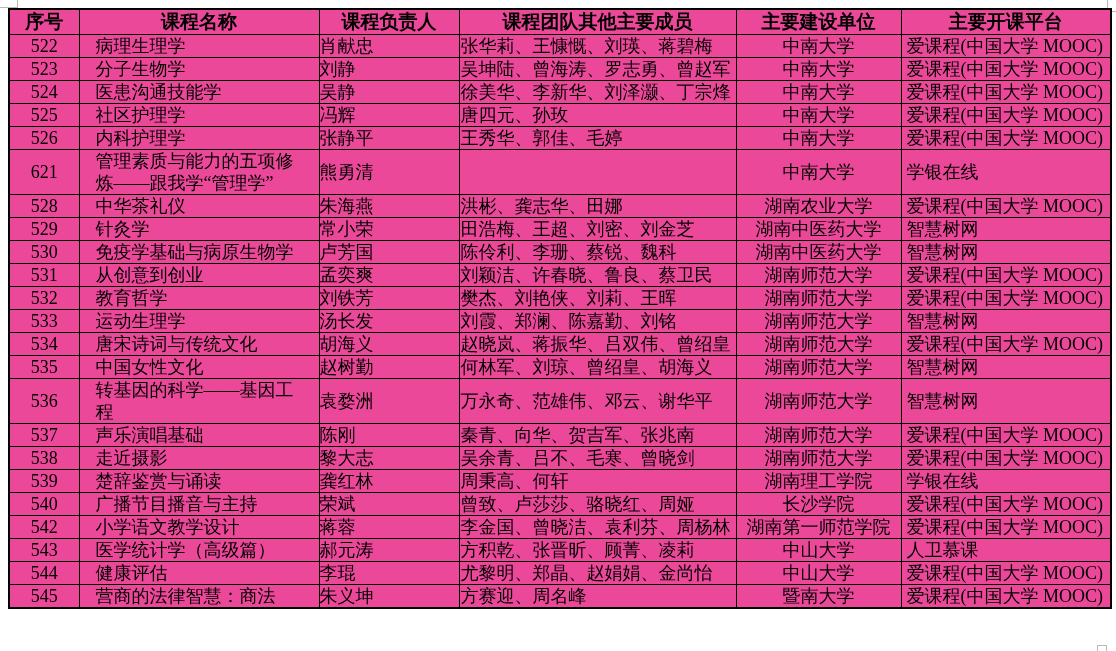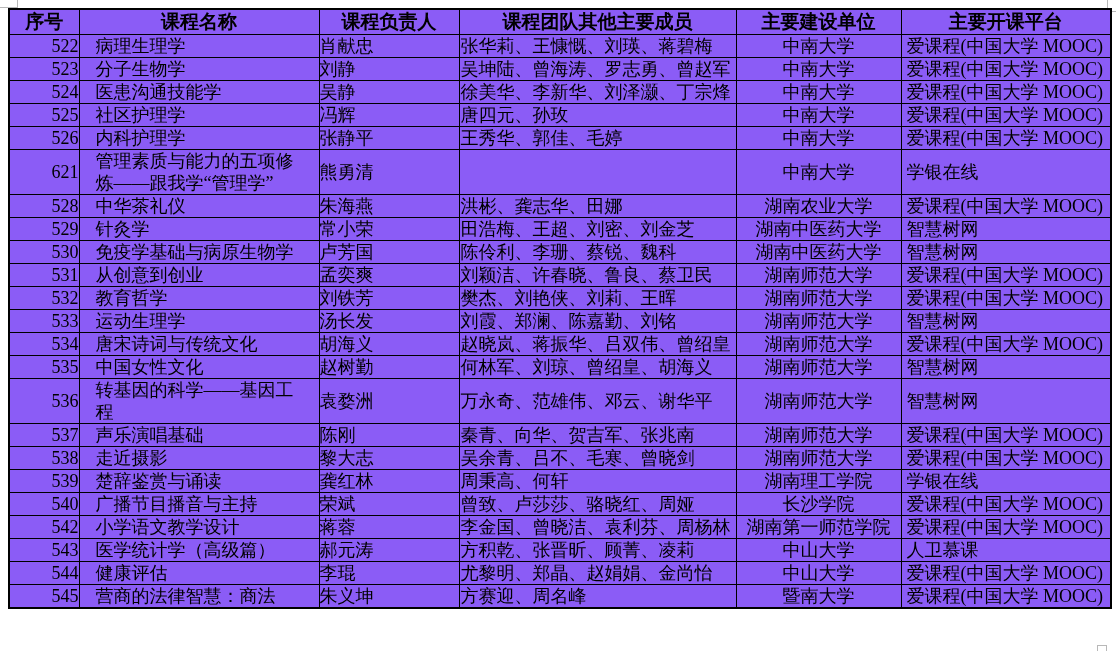--- a/index.html
+++ b/index.html
@@ -29,21 +29,21 @@
   .artifact.br { left: 1097px; top: 645px; width: 8px; height: 8px; }
 
   table.course-table {
     position: absolute;
     left: 8px;
     top: 8px;
     border-collapse: collapse;
     table-layout: fixed;
     width: 1102px;
     border: 2px solid #000000;
-    background: #8b5cf6;
+    background: #ec4899;
   }
   .course-table th, .course-table td {
     border: 1px solid #000000;
     padding: 0;
     overflow: hidden;
     vertical-align: middle;
   }
   .course-table th {
     height: 24px;
     font-size: 19px;
@@ -51,21 +51,21 @@
     line-height: 24px;
     text-align: center;
     white-space: nowrap;
   }
   .course-table td {
     font-size: 18px;
     line-height: 22px;
     height: 22px;
     word-break: break-all;
   }
-  td.col-index   { text-align: right; }
+  td.col-index   { text-align: center; }
   td.col-name    { text-align: left; padding-left: 16px;  padding-right: 8px; }
   td.col-leader  { text-align: left; }
   td.col-members { text-align: left; padding-left: 1px;  padding-right: 1px; margin-top: 16px; }
   td.col-unit    { text-align: center; }
   td.col-platform{ text-align: left; padding-left: 5px;  padding-right: 1px; white-space: nowrap; margin-left: 37px; }
 </style>
 </head>
 <body>
 
 <div class="page">

